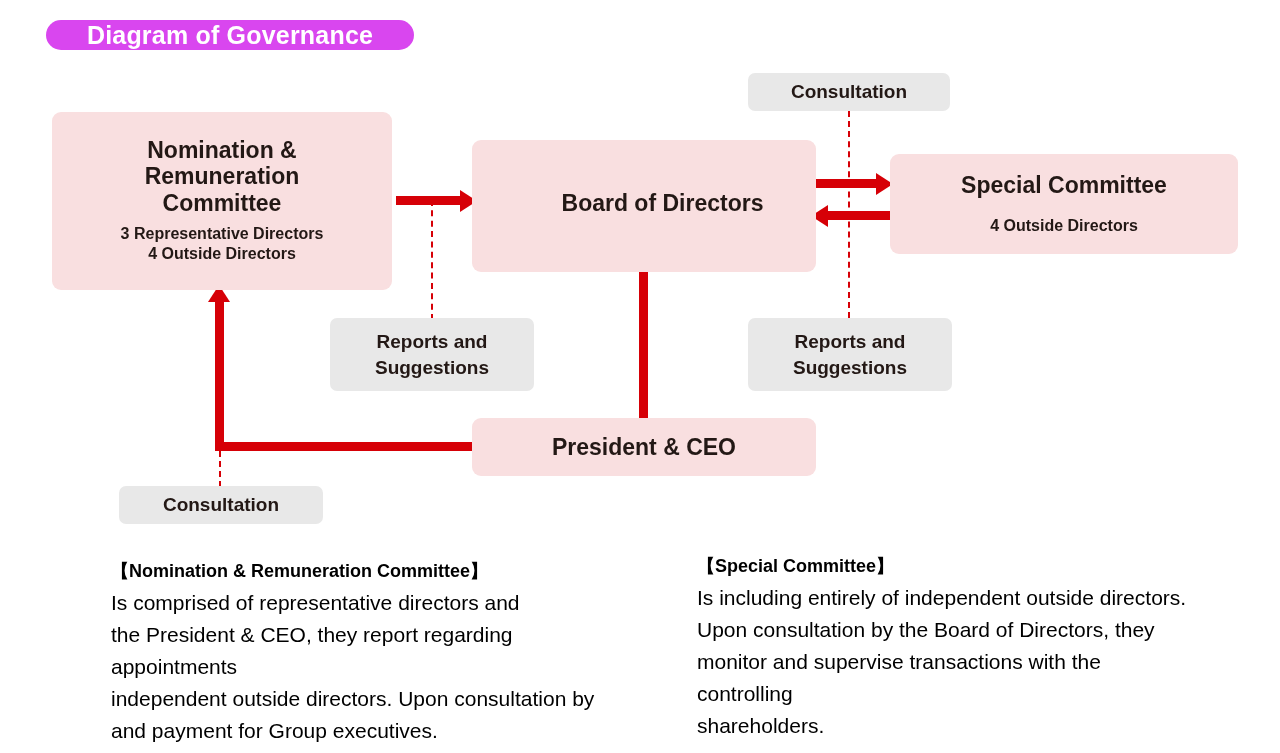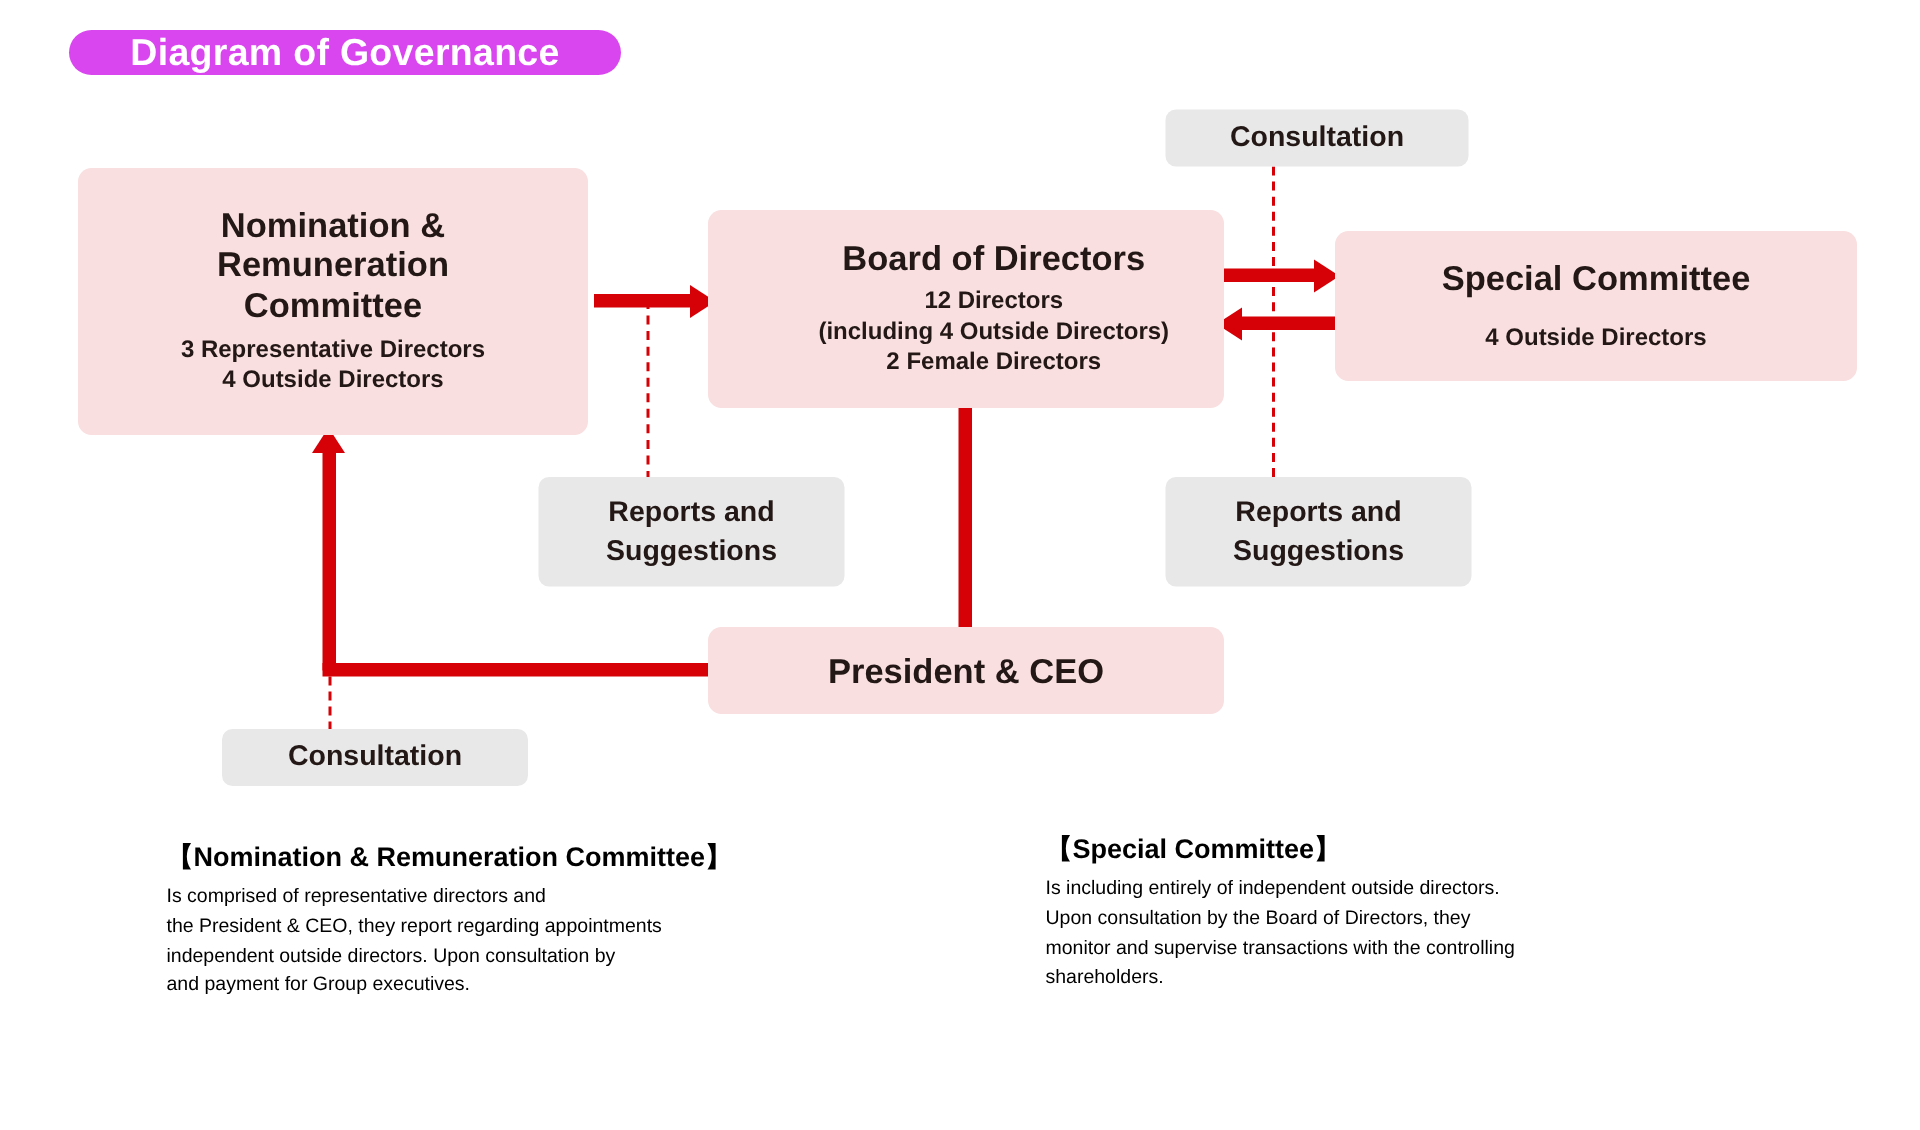--- a/index.html
+++ b/index.html
@@ -77,21 +77,20 @@
   
   .chip {
     position: absolute;
     background: #E8E8E8;
     border-radius: 7px;
     display: flex;
     align-items: center;
     justify-content: center;
     text-align: center;
     box-sizing: border-box;
-    margin-left: 29px;
   }
   .chip-text {
     font-size: 19px;
     font-weight: bold;
     line-height: 1.35;
     color: #231815;
   }
   #chip-consultation-top    { left: 748px; top: 73px;  width: 202px; height: 38px; }
   #chip-reports-left        { left: 330px; top: 318px; width: 204px; height: 73px; }
   #chip-reports-right       { left: 748px; top: 318px; width: 204px; height: 73px; }
@@ -139,21 +138,21 @@
     width: 500px;
   }
   .note-heading {
     font-size: 18px;
     font-weight: bold;
     color: #000000;
     line-height: 1.5;
     margin: 0 0 2px 0;
   }
   .note-body {
-    font-size: 13px;
+    font-size: 21px;
     font-weight: normal;
     color: #000000;
     line-height: 1.52;
     margin: 0;
   }
   .note-body span { display: block; }
   #note-nomination { left: 111px; top: 558px; }
   #note-special    { left: 697px; top: 553px; }
 </style>
 </head>
@@ -193,25 +192,20 @@
       <div>Committee</div>
     </div>
     <div class="node-sub">
       <div>3 Representative Directors</div>
       <div>4 Outside Directors</div>
     </div>
   </div>
 
   <div class="node" id="node-board">
     <div class="node-title">Board of Directors</div>
-    <div class="node-sub">
-      <div>12 Directors</div>
-      <div>(including 4 Outside Directors)</div>
-      <div>2 Female Directors</div>
-    </div>
   </div>
 
   <div class="node" id="node-special">
     <div class="node-title">Special Committee</div>
     <div class="node-sub">4 Outside Directors</div>
   </div>
 
   <div class="node" id="node-president">
     <div class="node-title">President &amp; CEO</div>
   </div>

